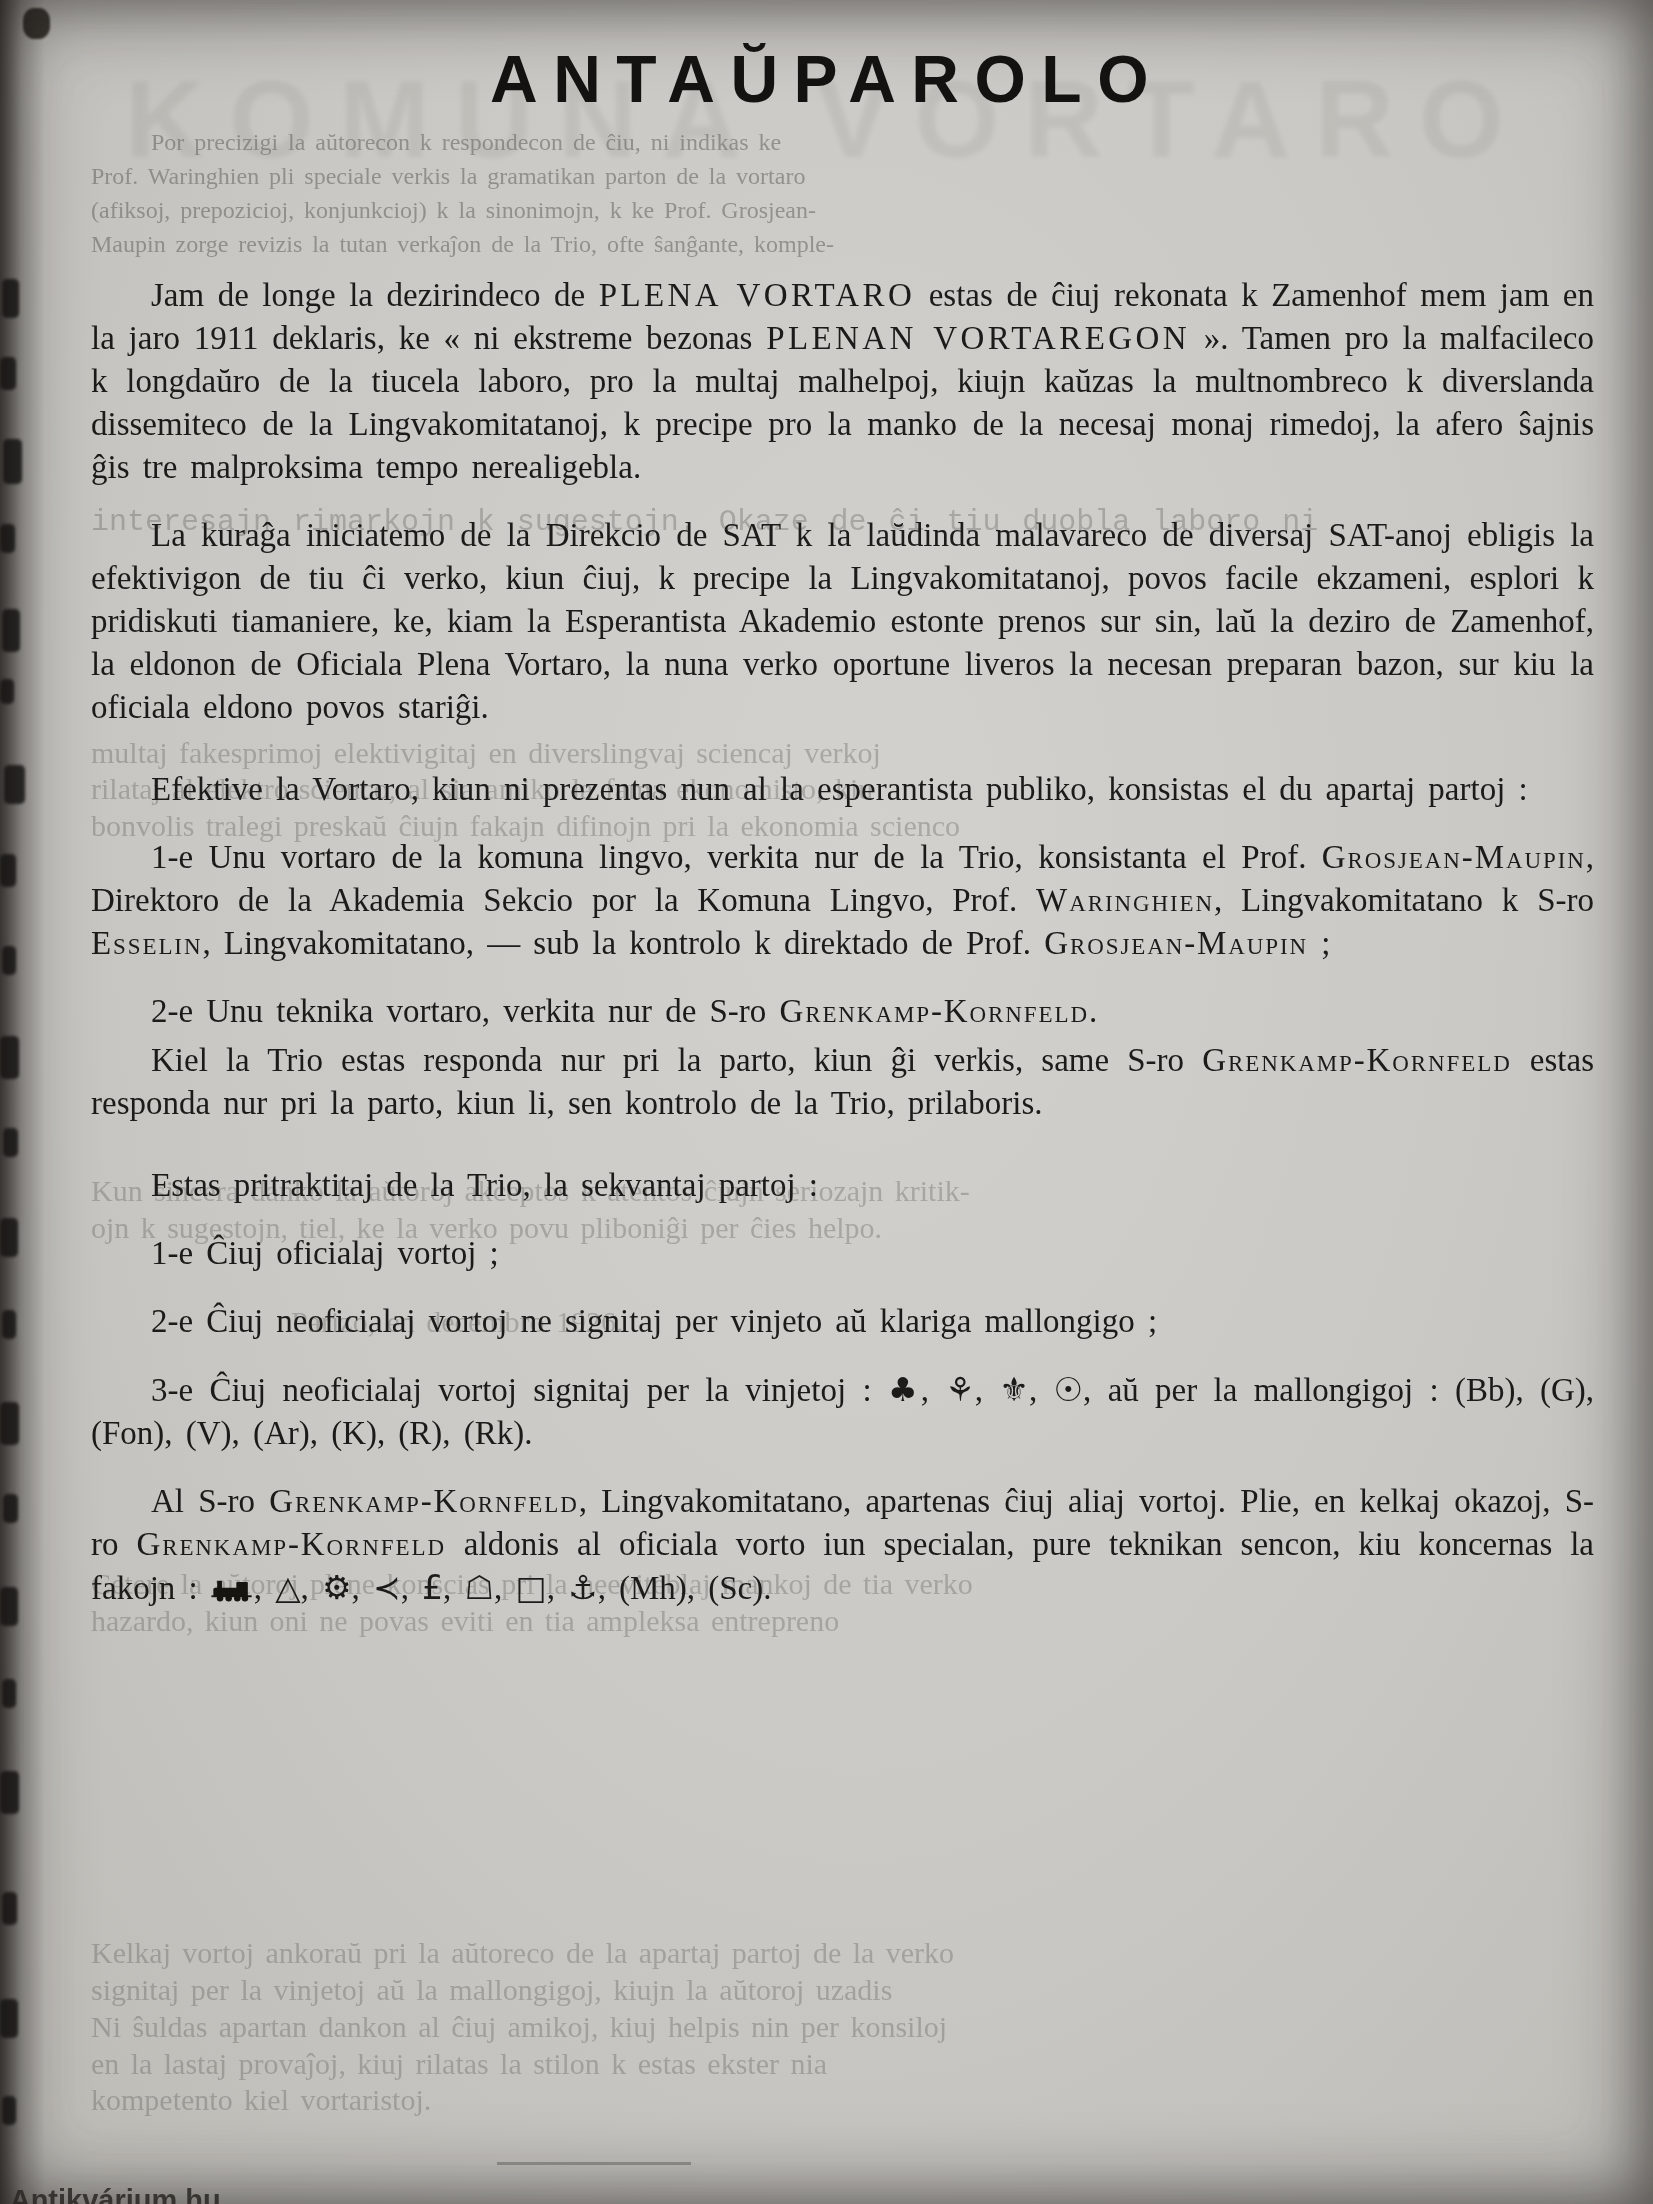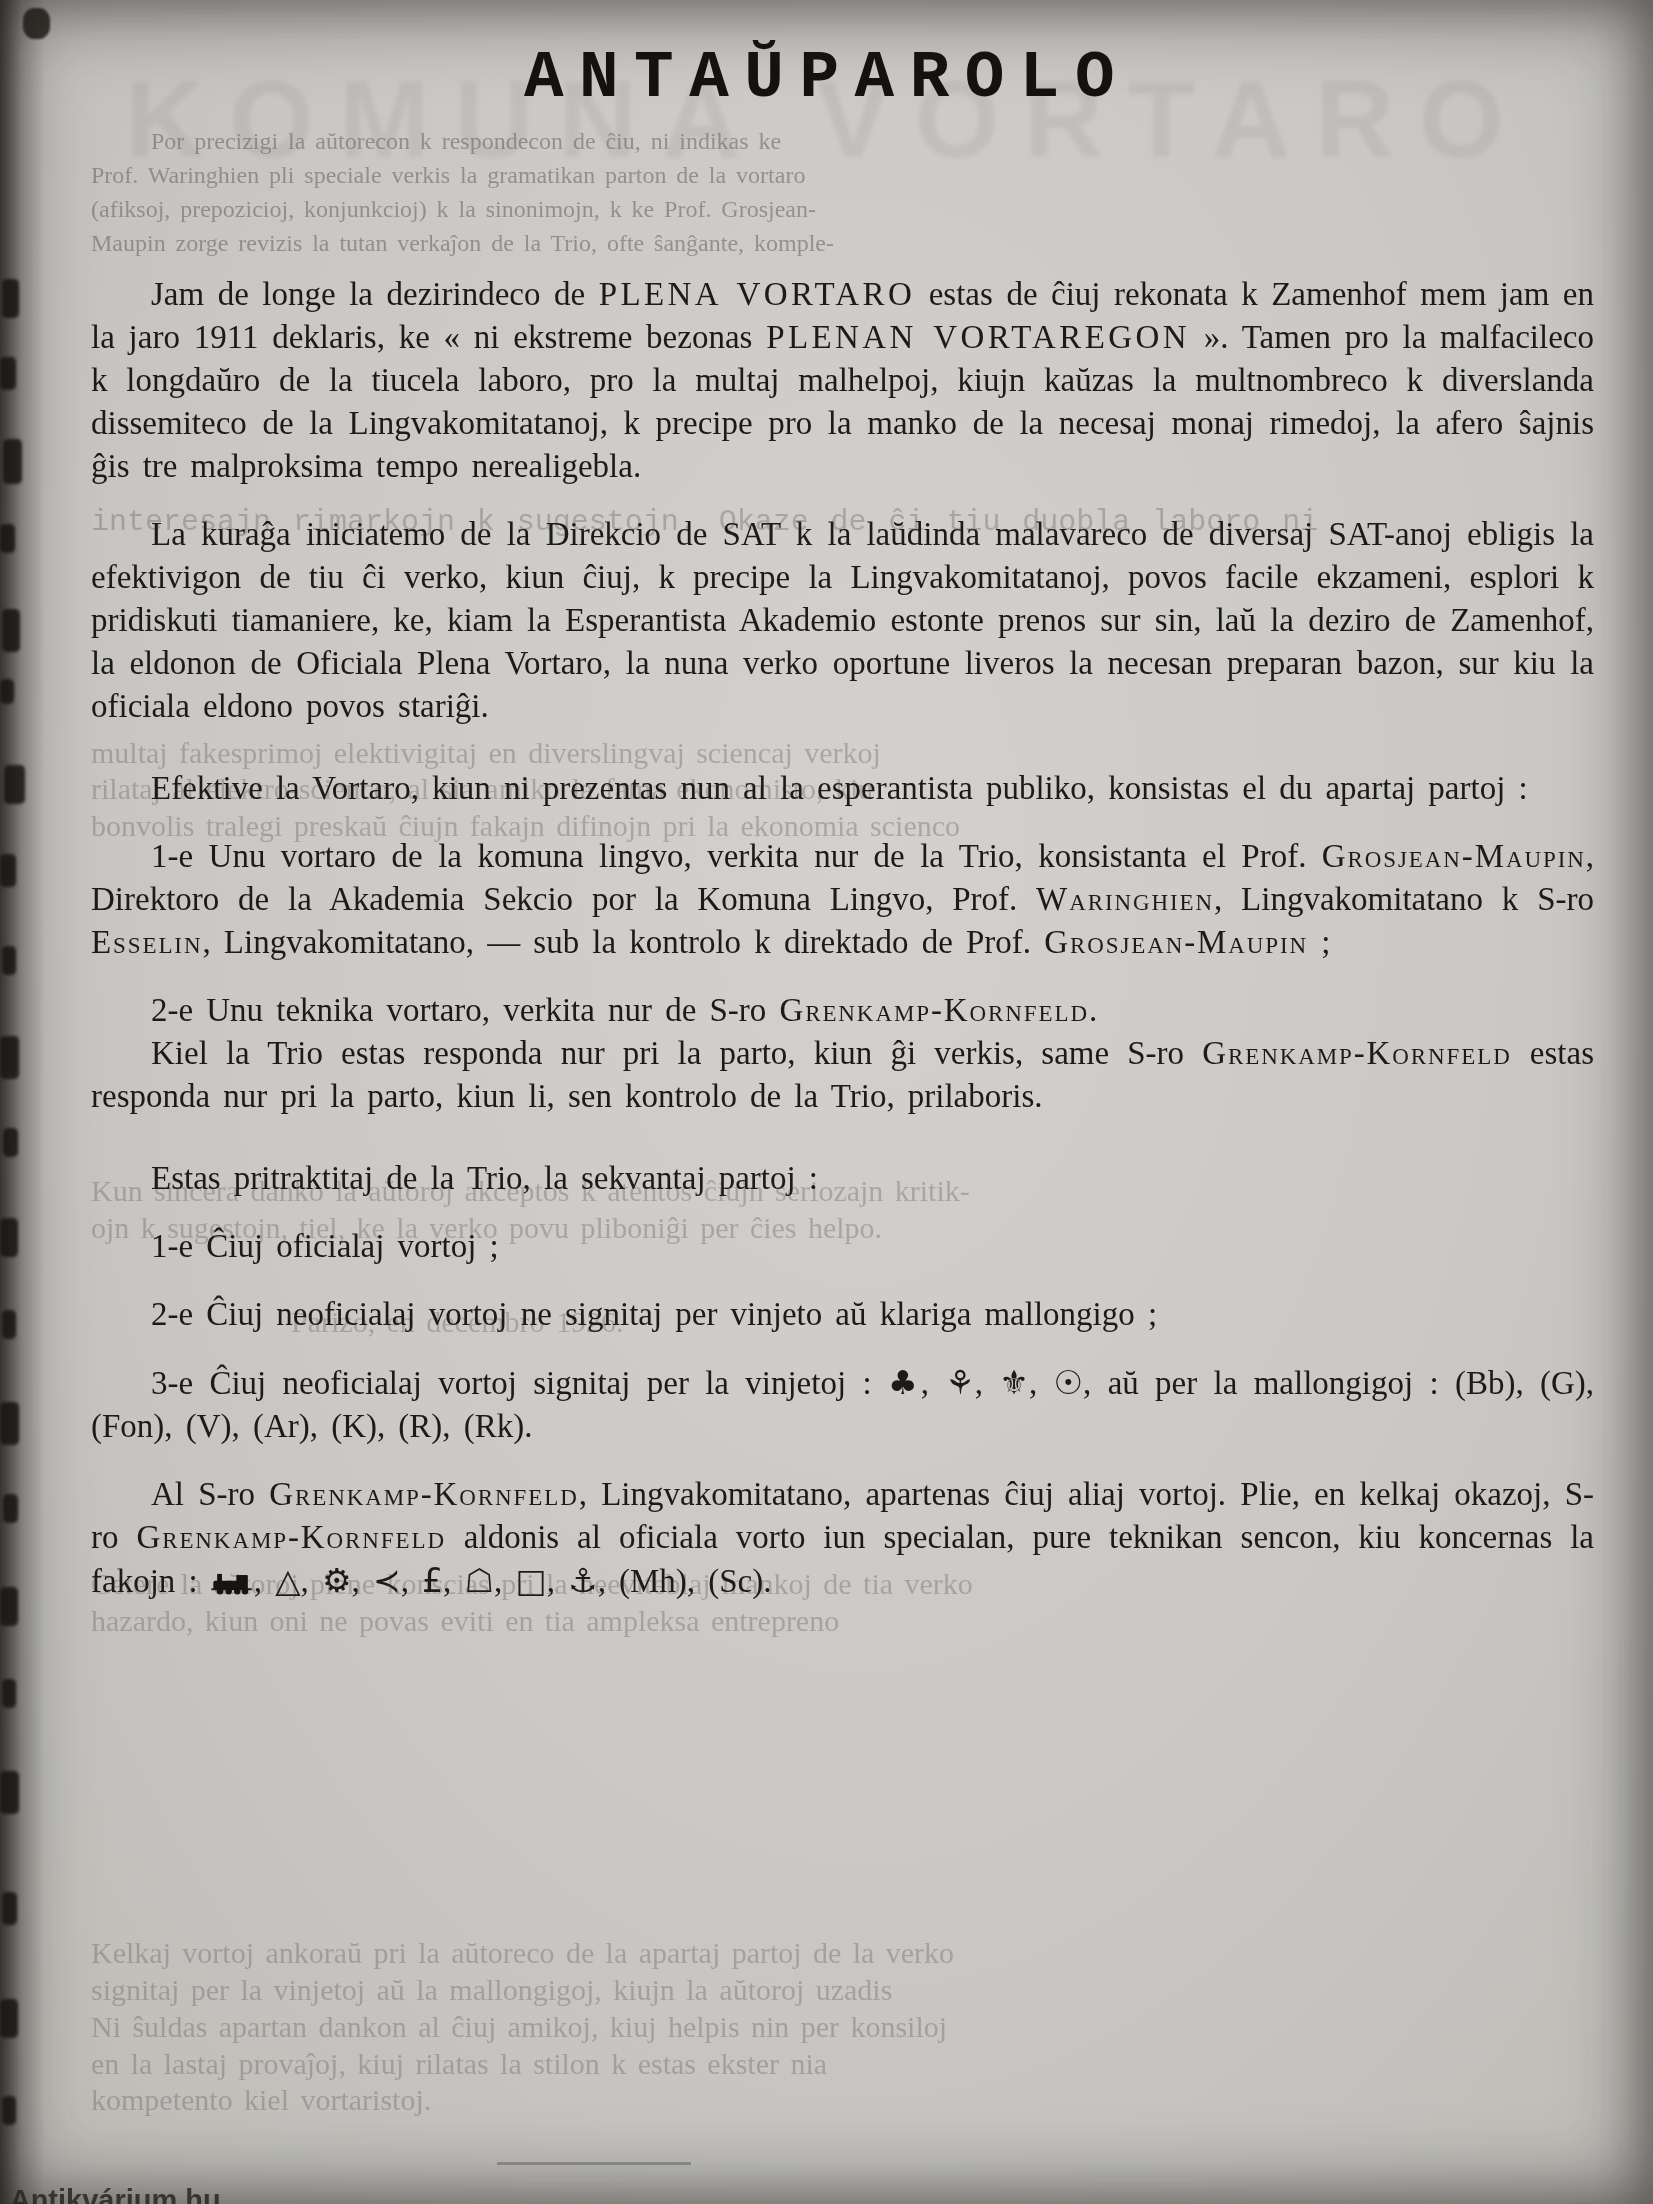--- a/index.html
+++ b/index.html
@@ -20,41 +20,41 @@
   .ghost-title{
     position:absolute;top:56px;left:0;right:0;z-index:0;
     text-align:center;font-family:"Liberation Sans",sans-serif;font-weight:700;
     font-size:109px;letter-spacing:25px;color:#6a6862;opacity:.11;filter:blur(1.9px);
     white-space:nowrap;
   }
 
   .title{
     position:relative;z-index:2;
     margin:41px 0 3.9px;text-align:center;
-    font-family:Liberation Mono, monospace;font-weight:700;
+    font-family:Liberation Sans, sans-serif;font-weight:700;
     font-size:66px;letter-spacing:15.5px;color:#141311;
   }
 
   .bleed-top{
     position:relative;z-index:1;
     margin:7.8px 0 13.6px;padding:0 60px 0 91px;
     font-size:24px;line-height:34px;
     color:#5e5c58;opacity:.52;filter:blur(0.6px);
     text-align:justify;word-spacing:3.9px;
   }
   .bleed-top .bleed-line.indent{text-indent:60px;}
 
   .body-text{
     position:relative;z-index:2;
     padding:0 60px 0 91px;
     font-size:33px;line-height:43px;
     text-align:justify;word-spacing:4.9px;
   }
   .para{margin:0 0 25px;text-indent:60px;}
-  .para.gap-none{margin-bottom:0;}
+  .para.gap-none{margin-bottom:6px;}
   .para.gap-large{margin-bottom:39px;}
   .seg-caps{letter-spacing:3.4px;}
   .seg-sc{font-variant:small-caps;letter-spacing:1.9px;}
   .seg-sym{font-family:"DejaVu Sans",sans-serif;}
   .seg-icon svg{vertical-align:-2.9px;}
 
   .bleed-abs{position:absolute;inset:0;z-index:1;pointer-events:none;}
   .bleed-float{
     position:absolute;left:91px;right:60px;
     font-size:30px;line-height:34px;

